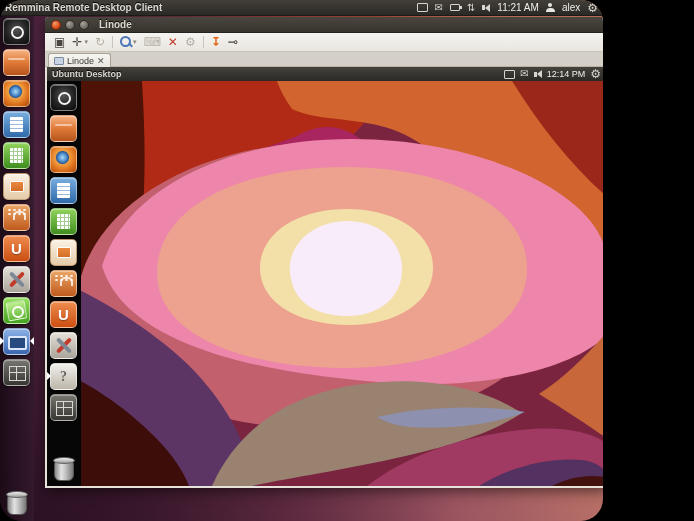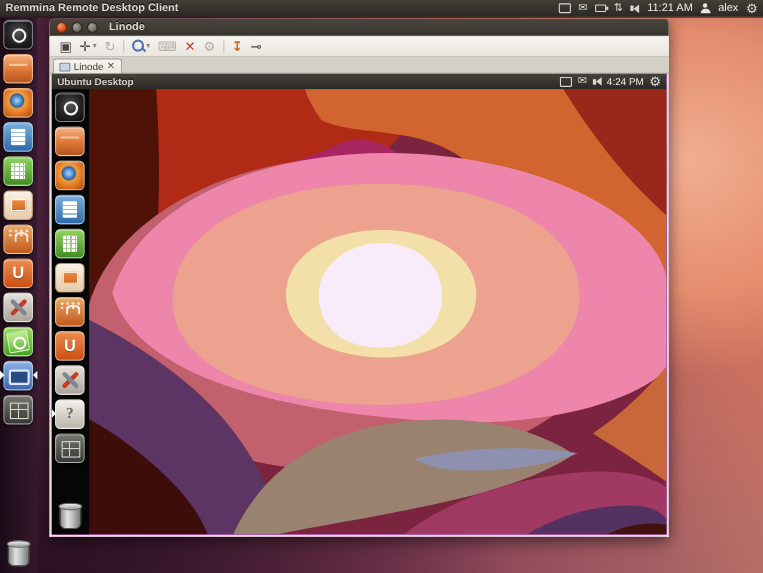--- a/index.html
+++ b/index.html
@@ -1,23 +1,23 @@
 <!DOCTYPE html>
 <html><head>
 <meta charset="utf-8">
 <style>
   html,body{margin:0;padding:0;background:#000;}
-  .screen{position:relative;width:694px;height:521px;overflow:hidden;
+  .screen{position:relative;width:603px;height:521px;overflow:hidden;
     font-family:"Liberation Sans",sans-serif;
     background:
       radial-gradient(ellipse 300px 260px at 90% 28%, rgba(244,178,148,.95) 0%, rgba(234,148,114,.85) 45%, rgba(234,148,114,0) 75%),
       radial-gradient(ellipse 280px 420px at 100% 48%, rgba(220,118,92,.9) 0%, rgba(220,118,92,0) 70%),
       radial-gradient(ellipse 520px 300px at 68% 0%, rgba(196,84,52,.9) 0%, rgba(196,84,52,0) 62%),
       radial-gradient(ellipse 620px 420px at 6% 102%, #2a1022 0%, rgba(42,16,34,0) 68%),
-      linear-gradient(100deg,#47203a 0%,#5f2a44 30%,#7d3a52 55%,#9a5460 78%,#b26e68 100%);}
+      linear-gradient(100deg,#47203a 0%,#5f2a44 30%,#7d3a52 55%,#9a5460 78%,#b26e68 100%); border-radius: 22px;}
   
   .panel{position:absolute;left:0;top:0;right:0;height:16px;display:flex;align-items:center;
     padding:0 5px;box-sizing:border-box;background:linear-gradient(#423f39,#2b2925);
     border-bottom:1px solid #1c1b18;z-index:30;}
   .panel-title{font-weight:bold;font-size:10px;color:#dcd9d2;text-shadow:0 -1px 0 #000;}
   .tray{margin-left:auto;display:flex;align-items:center;gap:7px;}
   .tico{display:inline-flex;align-items:center;justify-content:center;color:#d8d5cf;}
   .glyph{font-family:"DejaVu Sans",sans-serif;font-size:10px;line-height:1;}
   .gear{font-size:12px;}
   .ptime,.puser{font-size:10px;color:#f0eee9;}
@@ -96,21 +96,21 @@
   .maglass::after{content:"";position:absolute;left:6px;top:6px;width:5px;height:2px;background:#4a76b8;transform:rotate(45deg);}
   .tabbar{height:15px;background:#d4d0c8;border-bottom:1px solid #b8b2a8;position:relative;box-sizing:border-box;}
   .tab{position:absolute;left:3px;top:1px;height:14px;background:linear-gradient(#f7f5f1,#e9e6e0);
     border:1px solid #a8a298;border-bottom:none;border-radius:3px 3px 0 0;
     display:flex;align-items:center;gap:3px;padding:0 5px;box-sizing:border-box;}
   .tabmon{width:8px;height:6px;border:1px solid #7a8aa0;background:#c8d4e4;border-radius:1px;}
   .tablabel{font-size:9px;color:#3a3833;}
   .tabx{font-family:"DejaVu Sans",sans-serif;font-weight:bold;font-size:9px;color:#5a564e;}
   
   .rview{position:absolute;left:0;top:50px;right:0;bottom:0;border:2px solid #e6e2da;border-top:none;
-    box-sizing:border-box;background:#a21caf;overflow:hidden;}
+    box-sizing:border-box;background:#0369a1;overflow:hidden;}
   .rpanel{position:absolute;left:0;top:0;right:0;height:14px;background:linear-gradient(#45423c,#2b2925);
     display:flex;align-items:center;padding:0 5px;box-sizing:border-box;z-index:6;}
   .rptitle{font-weight:bold;font-size:9px;color:#d8d5cf;text-shadow:0 -1px 0 #000;}
   .rtray{margin-left:auto;display:flex;align-items:center;gap:5px;}
   .rtime{font-size:9px;color:#f0eee9;}
   .wall{position:absolute;left:0;top:14px;width:559px;height:405px;}
   .rlauncher{position:absolute;left:0;top:14px;width:34px;bottom:0;background:#060606;z-index:5;}
 </style>
 </head>
 <body>
@@ -222,21 +222,21 @@
         <span class="rptitle">Ubuntu Desktop</span>
         <div class="rtray">
           <span class="tico">
               <i class="scr"></i>
             </span>
           <span class="tico glyph">✉</span>
           <span class="tico vol">
               <i class="vbox"></i>
               <i class="vtri"></i>
             </span>
-          <span class="rtime">4:24 PM</span>
+          <span class="rtime">12:14 PM</span>
           <span class="tico glyph gear">⚙</span>
         </div>
       </div>
 
       <div class="rlauncher">
         <div class="li ic-dash" style="top:3px" title="Dash home"></div>
         <div class="li ic-folder" style="top:34px" title="Home Folder"></div>
         <div class="li ic-ff" style="top:65px" title="Firefox Web Browser"></div>
         <div class="li ic-writer" style="top:96px" title="LibreOffice Writer"></div>
         <div class="li ic-calc" style="top:127px" title="LibreOffice Calc"></div>

